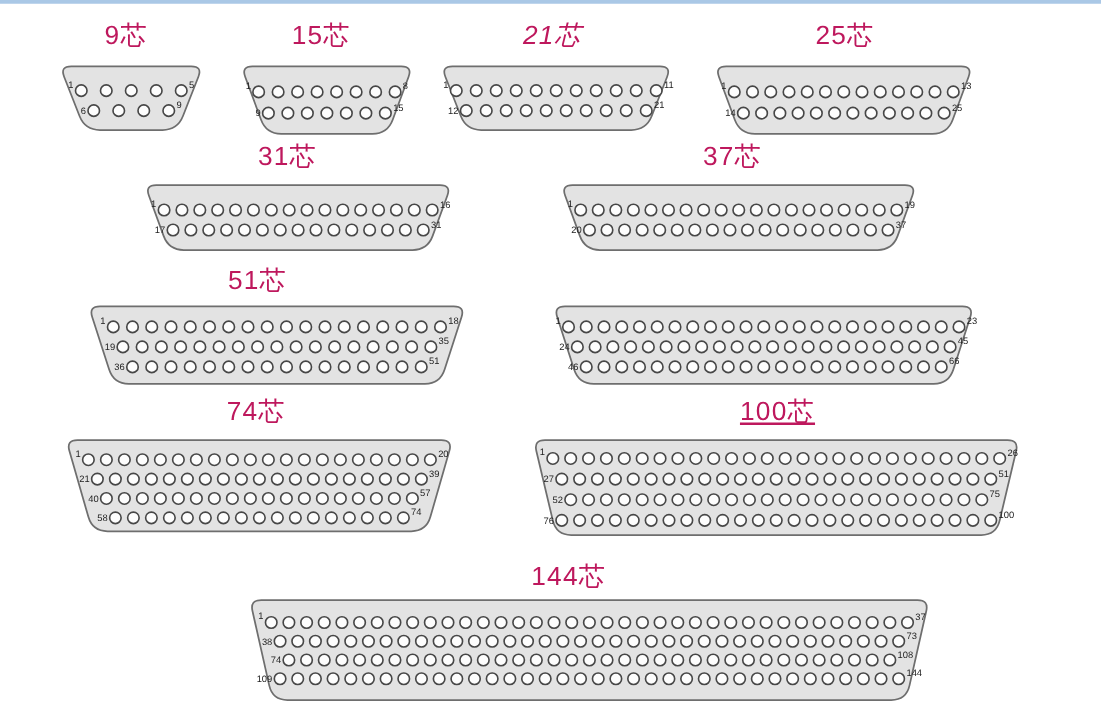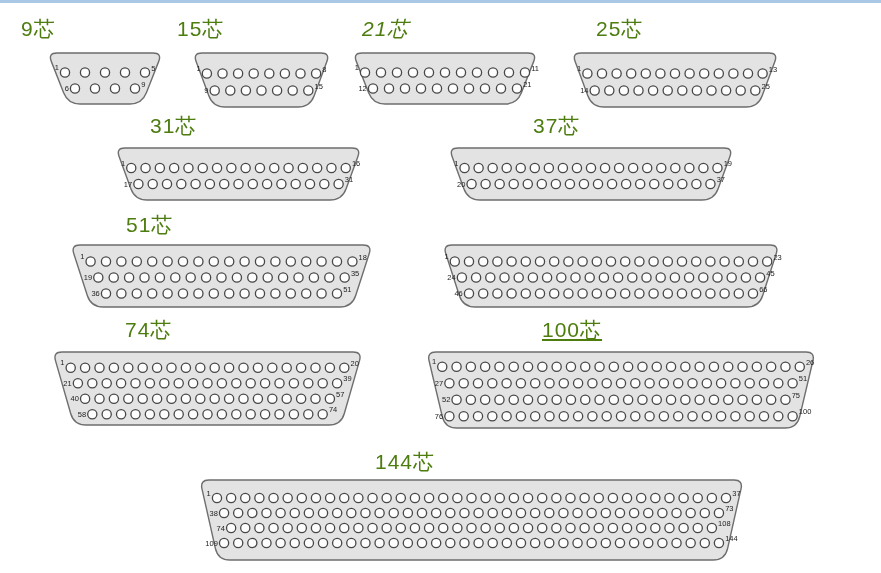--- a/index.html
+++ b/index.html
@@ -8,24 +8,24 @@
     position: relative;
     background: #ffffff;
     font-family: "Liberation Sans", sans-serif;
     overflow: hidden;
   }
   .canvas { position: absolute; left: 0; top: 0; width: 881px; height: 573px; }
   .top-strip { position: absolute; left: 0; top: 0; width: 100%; height: 3px; }
   .conn-title {
     position: absolute;
     width: 160px;
-    text-align: left;
+    text-align: center;
     font-size: 21px;
     line-height: 24px;
-    color: #4d7c0f;
+    color: #be185d;
     letter-spacing: 1px;
     white-space: nowrap;
   }
   svg.conn { position: absolute; overflow: visible; }
   svg.conn text {
     font-family: "Liberation Sans", sans-serif;
     font-size: 7.5px;
   }
 </style>
 </head>
@@ -168,21 +168,21 @@
         <circle cx="136.80" cy="36.00" r="4.6" fill="#fdfdfd" stroke="#474747" stroke-width="1.3"></circle>
         <circle cx="151.10" cy="36.00" r="4.6" fill="#fdfdfd" stroke="#474747" stroke-width="1.3"></circle>
         <circle cx="165.40" cy="36.00" r="4.6" fill="#fdfdfd" stroke="#474747" stroke-width="1.3"></circle>
         <circle cx="179.70" cy="36.00" r="4.6" fill="#fdfdfd" stroke="#474747" stroke-width="1.3"></circle>
         <circle cx="194.00" cy="36.00" r="4.6" fill="#fdfdfd" stroke="#474747" stroke-width="1.3"></circle>
         <circle cx="208.30" cy="36.00" r="4.6" fill="#fdfdfd" stroke="#474747" stroke-width="1.3"></circle>
         <circle cx="222.60" cy="36.00" r="4.6" fill="#fdfdfd" stroke="#474747" stroke-width="1.3"></circle>
         <text x="16.20" y="38.70" text-anchor="end" fill="#222222">17</text>
         <text x="228.80" y="34.00" text-anchor="start" fill="#222222">31</text>
       </svg>
-      <div class="conn-title" style="left: 533px; top: 114px;">37芯</div>
+      <div class="conn-title" style="left: 506px; top: 114px;">37芯</div>
       <svg class="conn" width="284" height="52" style="left: 449px; top: 148px;">
         <path d="M 9 0 L 275 0 Q 284 0 280.9112634236881 8.453384314116645 L 269.1183154350825 40.72882091451114 Q 265 52 253 52 L 31 52 Q 19 52 14.881684564917531 40.72882091451114 L 3.088736576311851 8.453384314116645 Q 0 0 9 0 Z" fill="#e3e3e3" stroke="#6e6e6e" stroke-width="1.4"></path>
         <circle cx="15.55" cy="20.00" r="4.6" fill="#fdfdfd" stroke="#474747" stroke-width="1.3"></circle>
         <circle cx="29.60" cy="20.00" r="4.6" fill="#fdfdfd" stroke="#474747" stroke-width="1.3"></circle>
         <circle cx="43.65" cy="20.00" r="4.6" fill="#fdfdfd" stroke="#474747" stroke-width="1.3"></circle>
         <circle cx="57.70" cy="20.00" r="4.6" fill="#fdfdfd" stroke="#474747" stroke-width="1.3"></circle>
         <circle cx="71.75" cy="20.00" r="4.6" fill="#fdfdfd" stroke="#474747" stroke-width="1.3"></circle>
         <circle cx="85.80" cy="20.00" r="4.6" fill="#fdfdfd" stroke="#474747" stroke-width="1.3"></circle>
         <circle cx="99.85" cy="20.00" r="4.6" fill="#fdfdfd" stroke="#474747" stroke-width="1.3"></circle>
         <circle cx="113.90" cy="20.00" r="4.6" fill="#fdfdfd" stroke="#474747" stroke-width="1.3"></circle>

